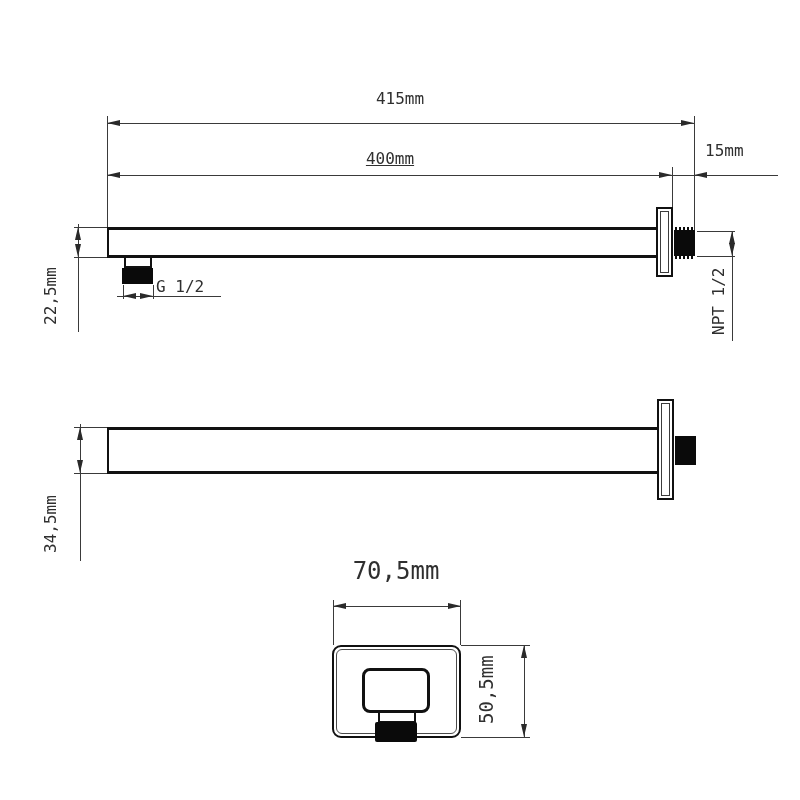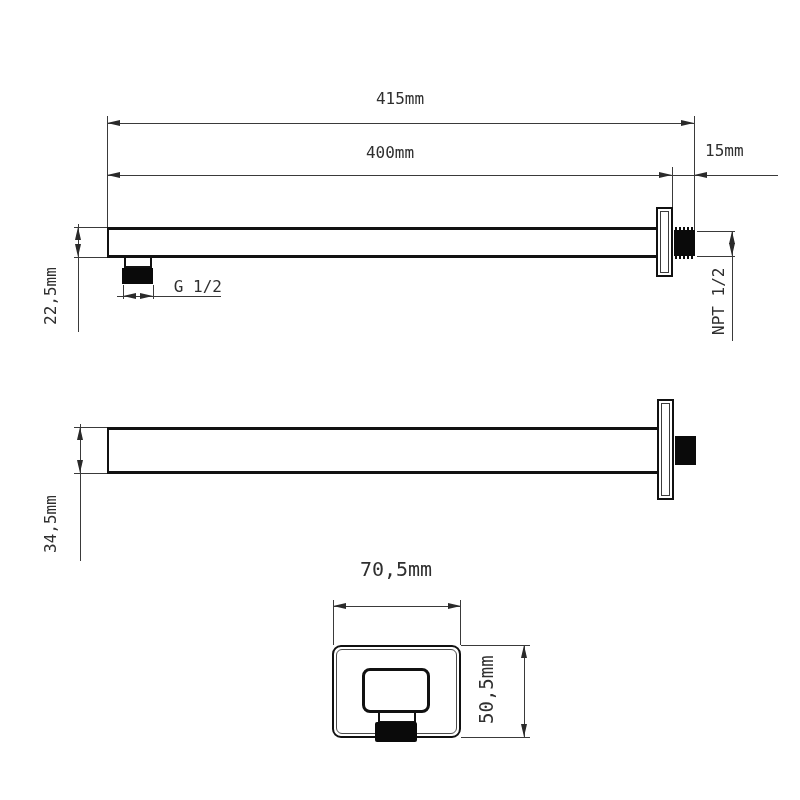--- a/index.html
+++ b/index.html
@@ -3,21 +3,21 @@
 <meta charset="utf-8">
 <style>
   html,body{margin:0;padding:0;background:#ffffff;}
   #canvas{
     position:relative;width:800px;height:800px;background:#ffffff;overflow:hidden;
     font-family:"DejaVu Sans Mono", monospace;color:#2f2f2f;
   }
   .view{position:absolute;inset:0;}
   .ln{position:absolute;background:#3a3a3a;}
   .lbl{position:absolute;font-size:16px;letter-spacing:0px;white-space:nowrap;}
-  .lbl.big{font-size:20px;}
+  .lbl.big{font-size:24px;}
   .vtext{position:absolute;writing-mode:vertical-rl;transform:rotate(180deg);text-align:center;font-size:16px;white-space:nowrap;}
   .vtext.big{font-size:19px;}
   
   .arr{position:absolute;width:0;height:0;}
   .arr-l{border-right:13px solid #2a2a2a;border-top:3px solid transparent;border-bottom:3px solid transparent;}
   .arr-r{border-left:13px solid #2a2a2a;border-top:3px solid transparent;border-bottom:3px solid transparent;}
   .arr-u{border-bottom:13px solid #2a2a2a;border-left:3px solid transparent;border-right:3px solid transparent;}
   .arr-d{border-top:13px solid #2a2a2a;border-left:3px solid transparent;border-right:3px solid transparent;}
   
   .armbody{position:absolute;background:#ffffff;border-top:3px solid #111;border-bottom:3px solid #111;border-left:2px solid #111;box-sizing:border-box;}
@@ -38,21 +38,21 @@
 
   <div class="view">
 
     <div class="lbl" style="left:340px;top:89px;width:120px;text-align:center;">415mm</div>
     <div class="ln" style="left:107px;top:123px;width:587px;height:1px;"></div>
     <div class="arr arr-l" style="left:107px;top:120px;"></div>
     <div class="arr arr-r" style="left:681px;top:120px;"></div>
     <div class="ln" style="left:107px;top:116px;width:1px;height:111px;"></div>
     <div class="ln" style="left:694px;top:116px;width:1px;height:114px;"></div>
 
-    <div class="lbl" style="left:330px;top:143px;width:120px;text-align:center;">400mm</div>
+    <div class="lbl" style="left:330px;top:149px;width:120px;text-align:center;text-decoration:underline;">400mm</div>
     <div class="lbl" style="left:705px;top:141px;width:76px;">15mm</div>
     <div class="ln" style="left:107px;top:175px;width:671px;height:1px;"></div>
     <div class="arr arr-l" style="left:107px;top:172px;"></div>
     <div class="arr arr-r" style="left:659px;top:172px;"></div>
     <div class="arr arr-l" style="left:694px;top:172px;"></div>
     <div class="ln" style="left:672px;top:167px;width:1px;height:40px;"></div>
 
     <div class="armbody" style="left:107px;top:227px;width:550px;height:31px;"></div>
 
     <div class="flange" style="left:656px;top:207px;width:17px;height:70px;">
@@ -71,21 +71,21 @@
     <div class="ln" style="left:78px;top:224px;width:1px;height:108px;"></div>
     <div class="arr arr-u" style="left:75px;top:227px;"></div>
     <div class="arr arr-d" style="left:75px;top:244px;"></div>
     <div class="vtext" style="left:36px;top:256px;width:30px;height:80px;line-height:30px;">22,5mm</div>
 
     <div class="ln" style="left:123px;top:285px;width:1px;height:14px;"></div>
     <div class="ln" style="left:153px;top:285px;width:1px;height:14px;"></div>
     <div class="ln" style="left:117px;top:296px;width:104px;height:1px;"></div>
     <div class="arr arr-l" style="left:123px;top:293px;"></div>
     <div class="arr arr-r" style="left:140px;top:293px;"></div>
-    <div class="lbl" style="left:156px;top:277px;width:66px;text-align:right;">G 1/2</div>
+    <div class="lbl" style="left:156px;top:277px;width:66px;text-align:left;">G 1/2</div>
 
     <div class="ln" style="left:697px;top:231px;width:38px;height:1px;"></div>
     <div class="ln" style="left:697px;top:256px;width:38px;height:1px;"></div>
     <div class="ln" style="left:732px;top:231px;width:1px;height:110px;"></div>
     <div class="arr arr-u" style="left:729px;top:231px;"></div>
     <div class="arr arr-d" style="left:729px;top:243px;"></div>
     <div class="vtext" style="left:705px;top:258px;width:28px;height:86px;line-height:28px;">NPT 1/2</div>
   </div>
 
   <div class="view">

